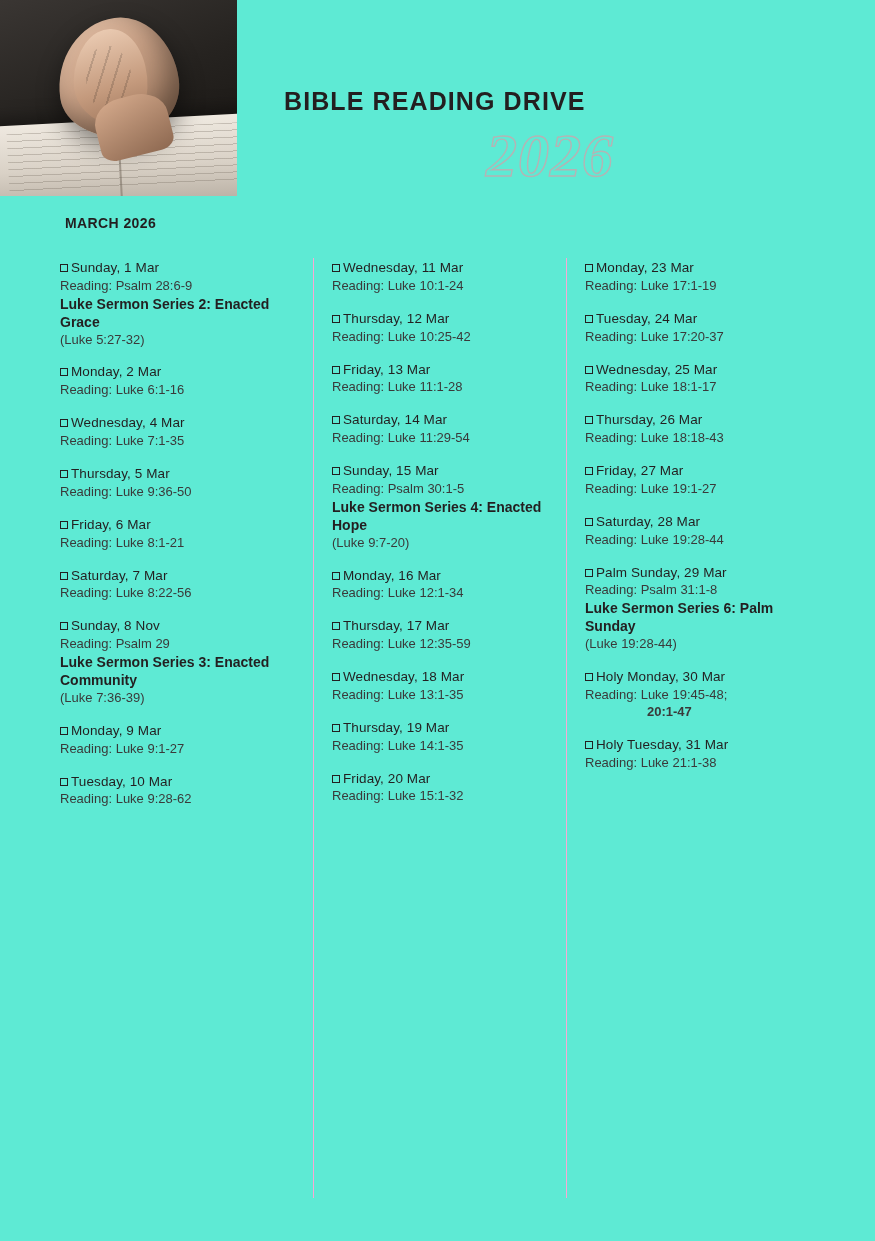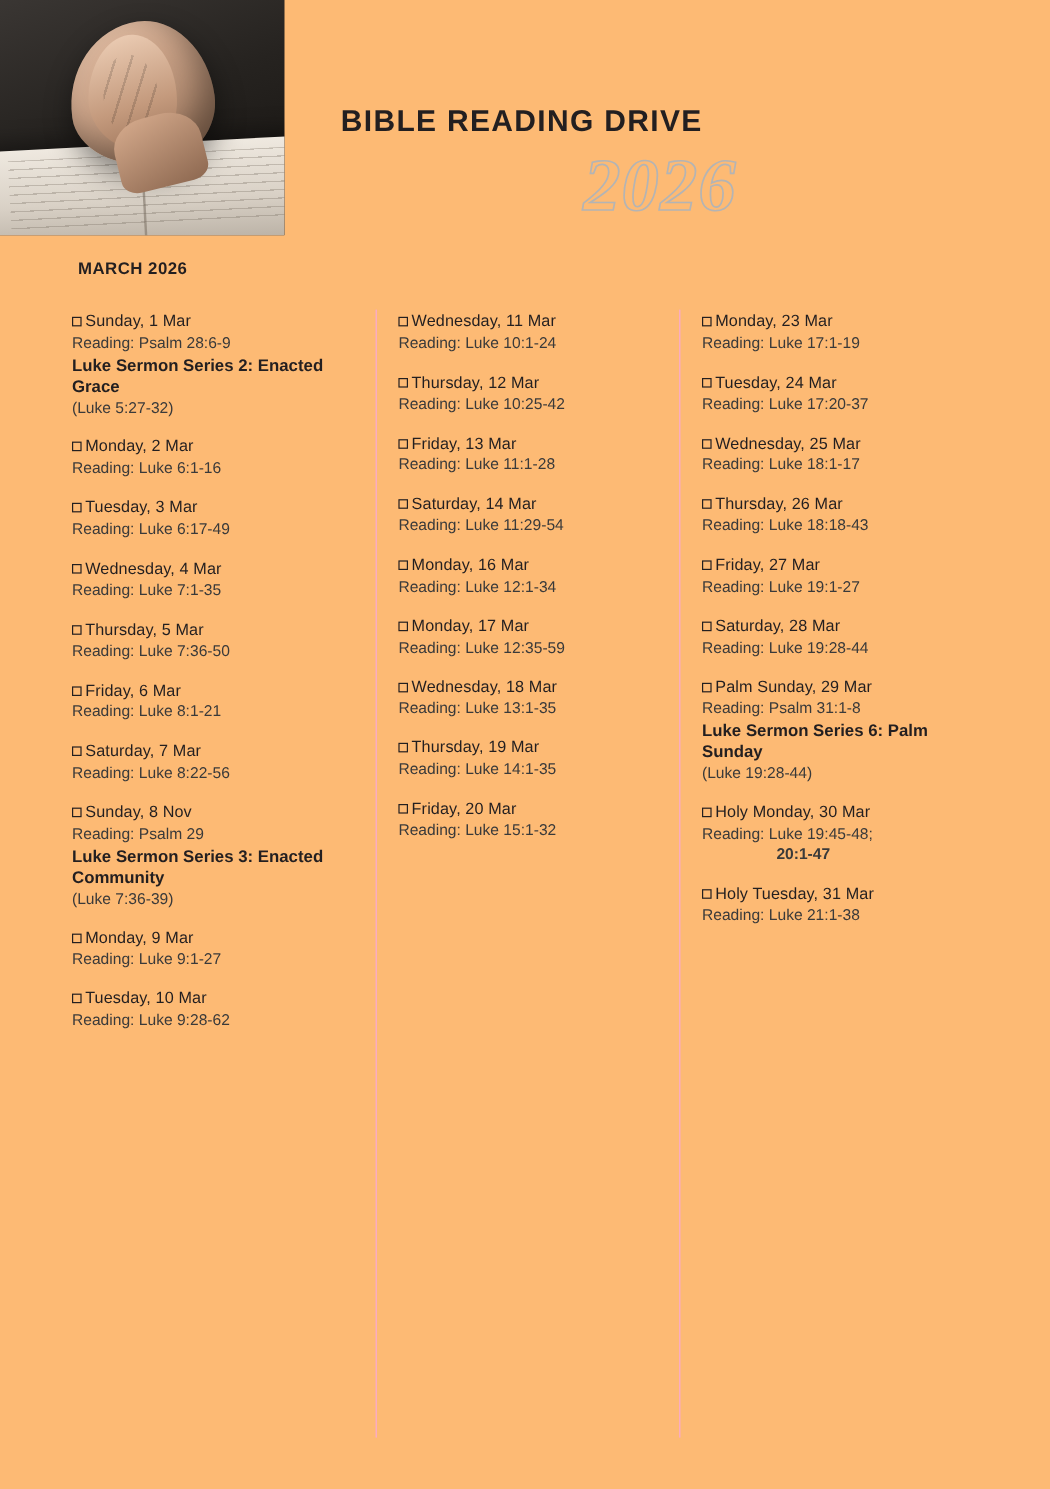--- a/index.html
+++ b/index.html
@@ -7,21 +7,21 @@
     margin: 0; padding: 0;
     width: 875px; height: 1241px;
     background: #ffffff;
     font-family: "Liberation Sans", sans-serif;
     color: #221f1f;
   }
   .page {
     position: relative;
     width: 875px; height: 1241px;
     overflow: hidden;
-    background: #fdba74;
+    background: #5eead4;
   }
 
   
   .hero-photo {
     position: absolute;
     left: 0; top: 0;
     width: 237px; height: 196px;
     overflow: hidden;
     background: #2a2724;
   }
@@ -221,37 +221,30 @@
           <div class="entry">
             <div class="day-line">
               <span class="checkbox"></span>
               <span>Monday, 2 Mar</span>
             </div>
             <div class="reading">Reading: Luke 6:1-16</div>
           </div>
           <div class="entry">
             <div class="day-line">
               <span class="checkbox"></span>
-              <span>Tuesday, 3 Mar</span>
-            </div>
-            <div class="reading">Reading: Luke 6:17-49</div>
-          </div>
-          <div class="entry">
-            <div class="day-line">
-              <span class="checkbox"></span>
               <span>Wednesday, 4 Mar</span>
             </div>
             <div class="reading">Reading: Luke 7:1-35</div>
           </div>
           <div class="entry">
             <div class="day-line">
               <span class="checkbox"></span>
               <span>Thursday, 5 Mar</span>
             </div>
-            <div class="reading">Reading: Luke 7:36-50</div>
+            <div class="reading">Reading: Luke 9:36-50</div>
           </div>
           <div class="entry">
             <div class="day-line">
               <span class="checkbox"></span>
               <span>Friday, 6 Mar</span>
             </div>
             <div class="reading">Reading: Luke 8:1-21</div>
           </div>
           <div class="entry">
             <div class="day-line">
@@ -311,28 +304,37 @@
           <div class="entry">
             <div class="day-line">
               <span class="checkbox"></span>
               <span>Saturday, 14 Mar</span>
             </div>
             <div class="reading">Reading: Luke 11:29-54</div>
           </div>
           <div class="entry">
             <div class="day-line">
               <span class="checkbox"></span>
+              <span>Sunday, 15 Mar</span>
+            </div>
+            <div class="reading">Reading: Psalm 30:1-5</div>
+            <div class="sermon">Luke Sermon Series 4: Enacted Hope</div>
+            <div class="ref">(Luke 9:7-20)</div>
+          </div>
+          <div class="entry">
+            <div class="day-line">
+              <span class="checkbox"></span>
               <span>Monday, 16 Mar</span>
             </div>
             <div class="reading">Reading: Luke 12:1-34</div>
           </div>
           <div class="entry">
             <div class="day-line">
               <span class="checkbox"></span>
-              <span>Monday, 17 Mar</span>
+              <span>Thursday, 17 Mar</span>
             </div>
             <div class="reading">Reading: Luke 12:35-59</div>
           </div>
           <div class="entry">
             <div class="day-line">
               <span class="checkbox"></span>
               <span>Wednesday, 18 Mar</span>
             </div>
             <div class="reading">Reading: Luke 13:1-35</div>
           </div>

